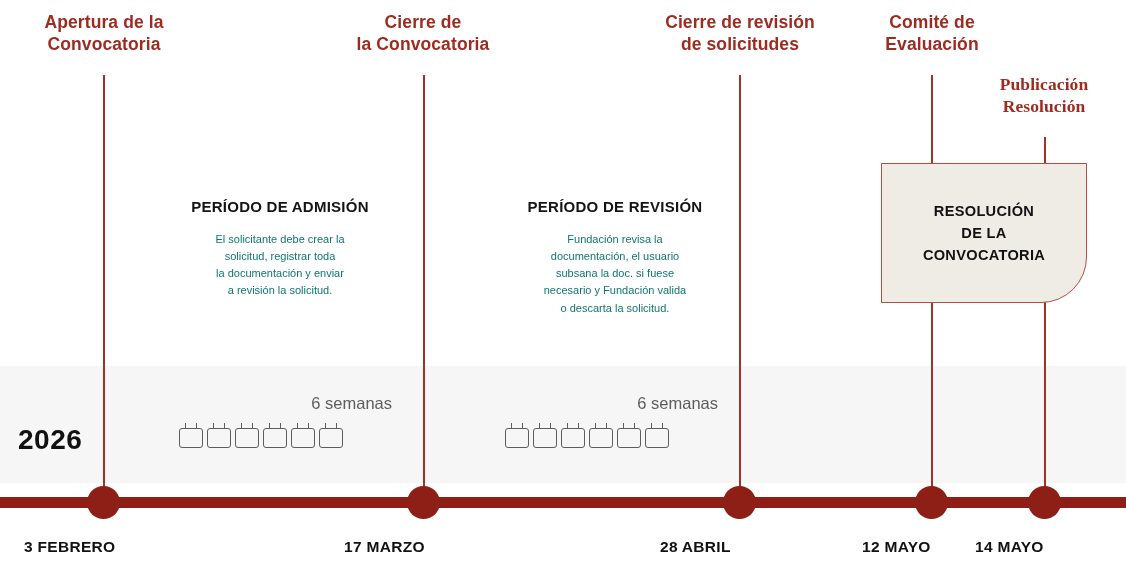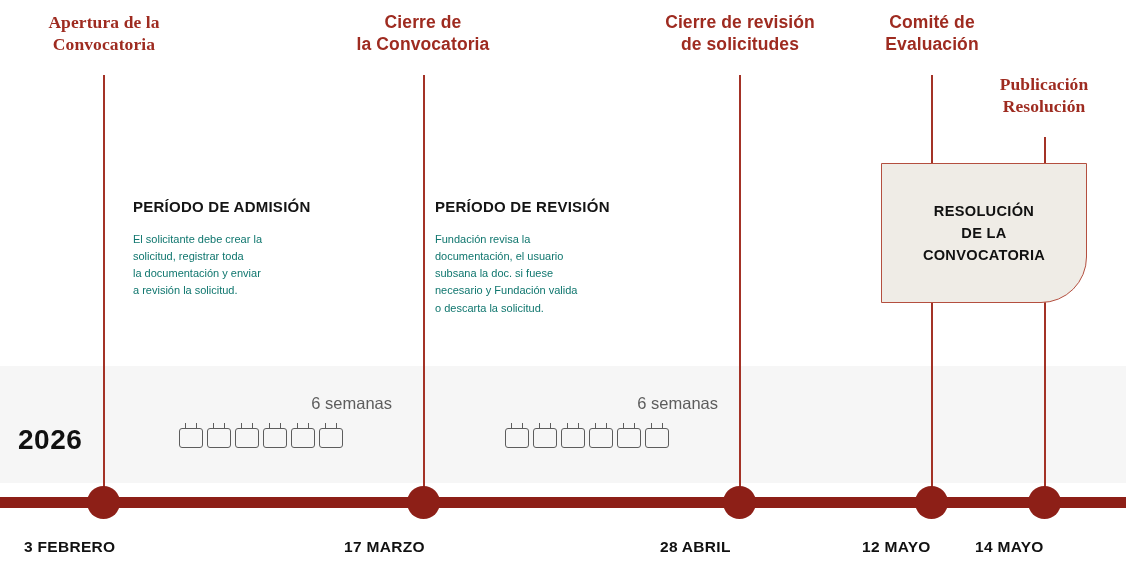--- a/index.html
+++ b/index.html
@@ -43,20 +43,21 @@
     font-weight: bold;
     font-size: 17.5px;
     line-height: 1.28;
     text-align: center;
     letter-spacing: 0.1px;
   }
 
   
   .period {
     position: absolute;
+    text-align: center;
   }
   .period-title {
     color: #141414;
     font-weight: bold;
     font-size: 15px;
     letter-spacing: 0.25px;
     margin-bottom: 16px;
   }
   .period-body {
     color: #0f766e;
@@ -178,40 +179,40 @@
 <div id="stage">
 
   <div class="band"></div>
 
   <div class="vline" style="left:103px; top:75px; height:422px;"></div>
   <div class="vline" style="left:423px; top:75px; height:422px;"></div>
   <div class="vline" style="left:739px; top:75px; height:422px;"></div>
   <div class="vline" style="left:931px; top:75px; height:422px;"></div>
   <div class="vline" style="left:1044px; top:137px; height:360px;"></div>
 
-  <div class="milestone-label" style="left:8px; top:11px; width:192px; white-space:pre-line;font-family:Liberation Serif, serif;">Apertura de la
+  <div class="milestone-label" style="left:8px; top:11px; width:192px; white-space:pre-line;">Apertura de la
 Convocatoria</div>
   <div class="milestone-label" style="left:327px; top:11px; width:192px; white-space:pre-line;">Cierre de
 la Convocatoria</div>
   <div class="milestone-label" style="left:641px; top:11px; width:198px; white-space:pre-line;">Cierre de revisión
 de solicitudes</div>
   <div class="milestone-label" style="left:853px; top:11px; width:158px; white-space:pre-line;">Comité de
 Evaluación</div>
   <div class="milestone-label" style="left:963px; top:73px; width:162px; white-space:pre-line;font-family:Liberation Serif, serif;">Publicación
 Resolución</div>
 
   <div class="period" style="left:133px; top:198px; width:294px;">
     <div class="period-title">PERÍODO DE ADMISIÓN</div>
     <div class="period-body">El solicitante debe crear la
 solicitud, registrar toda
 la documentación y enviar
 a revisión la solicitud.</div>
   </div>
 
-  <div class="period" style="left:435px; top:198px; width:294px;">
+  <div class="period" style="left:468px; top:198px; width:294px;">
     <div class="period-title">PERÍODO DE REVISIÓN</div>
     <div class="period-body">Fundación revisa la
 documentación, el usuario
 subsana la doc. si fuese
 necesario y Fundación valida
 o descarta la solicitud.</div>
   </div>
 
   <div class="resolution-box">
     <div class="resolution-text">RESOLUCIÓN

